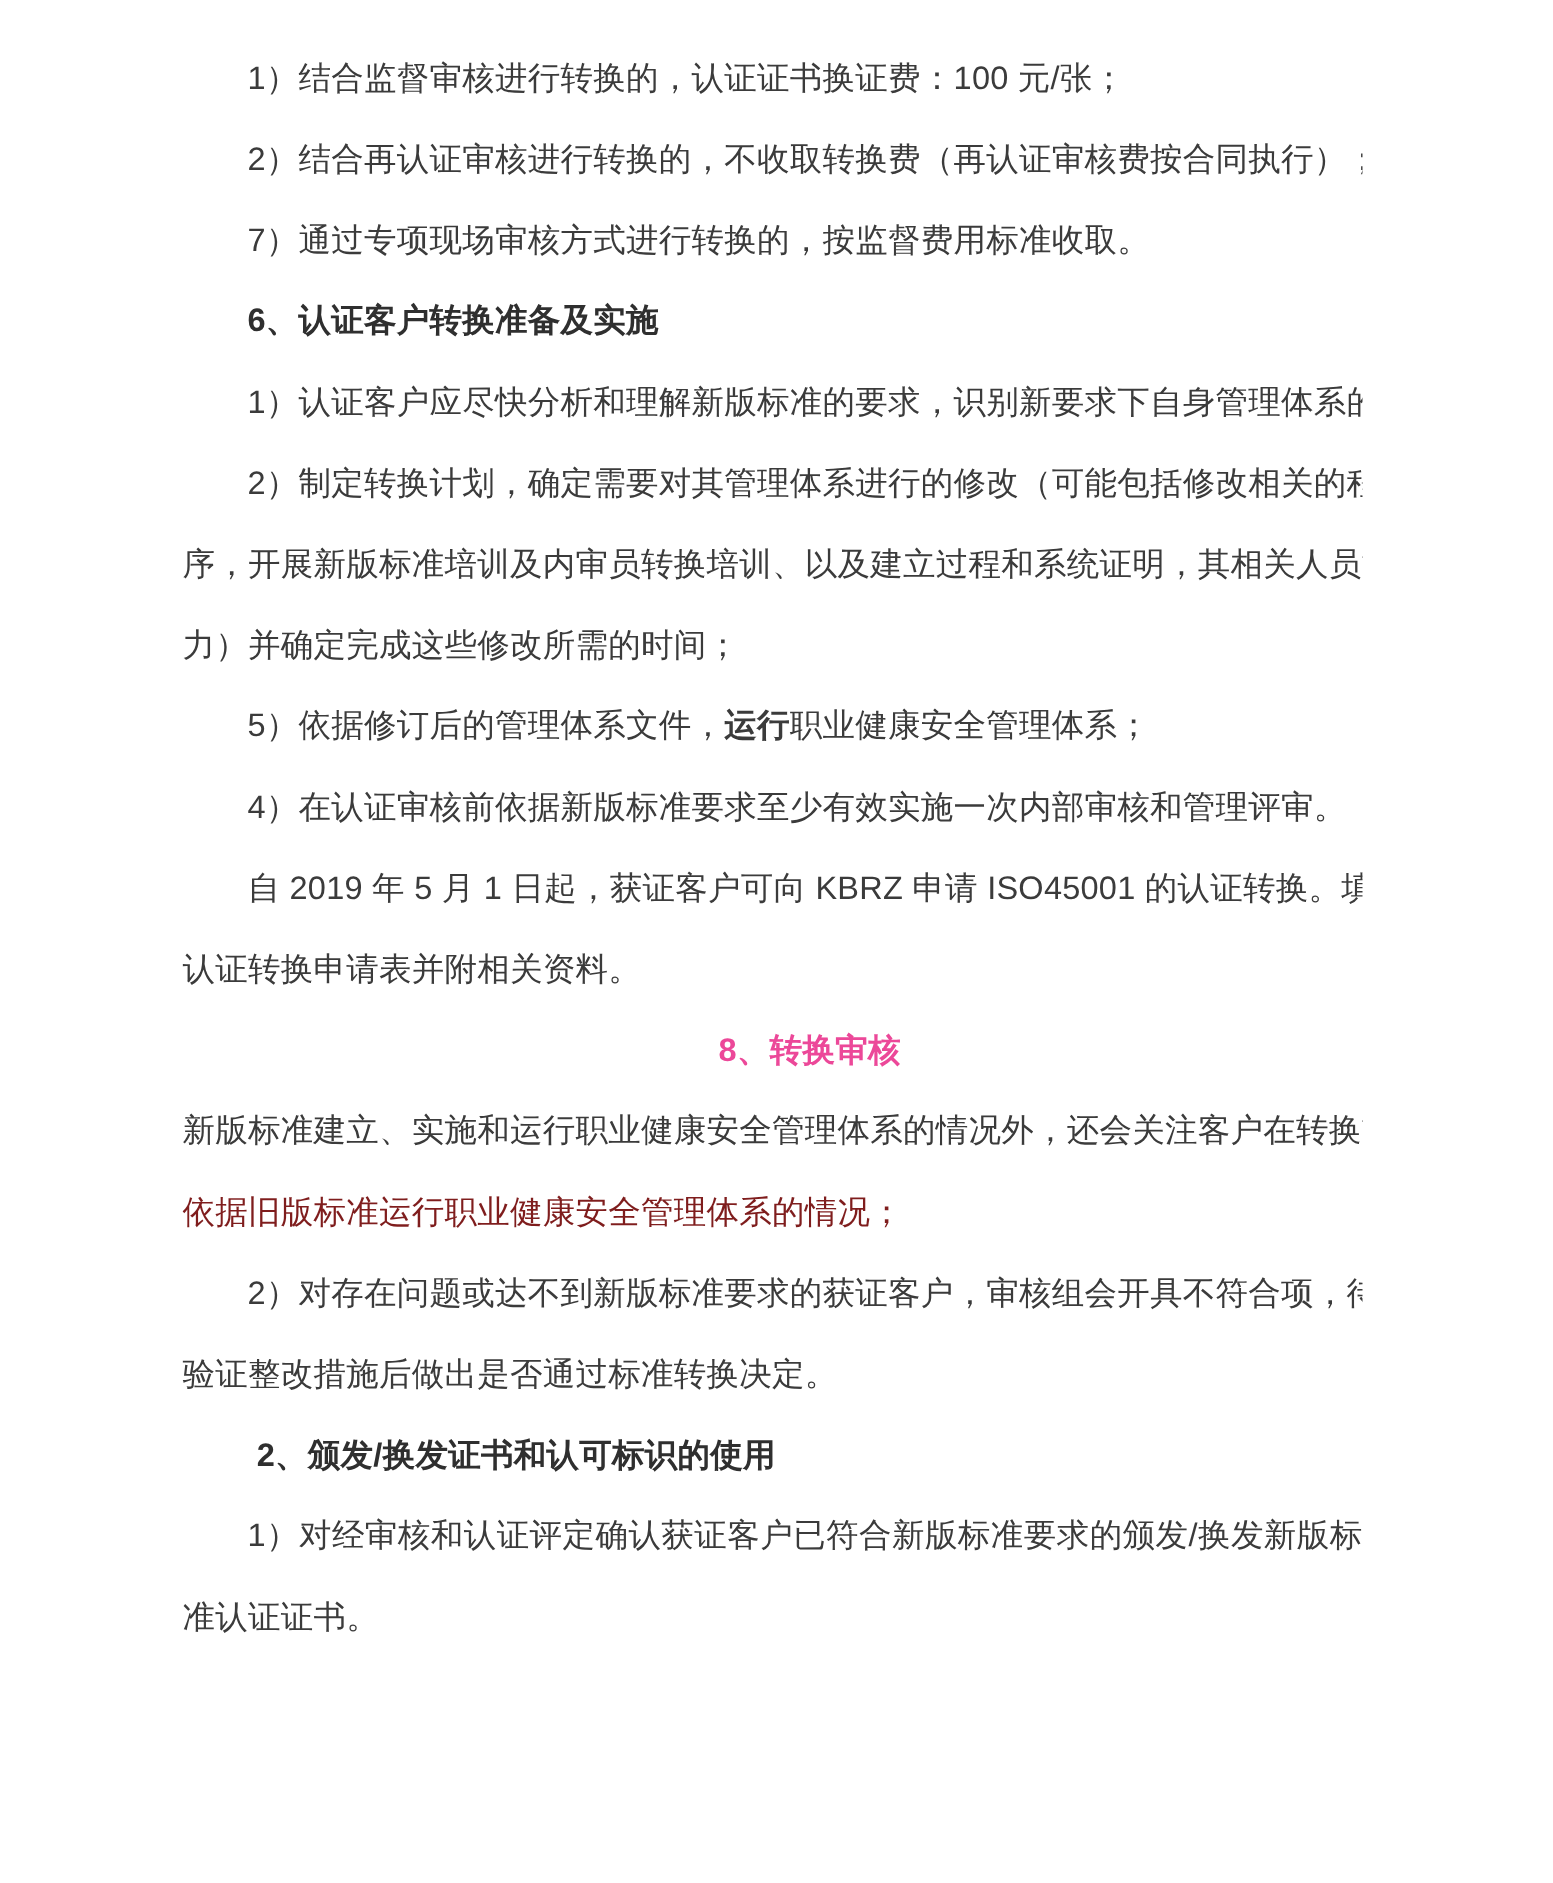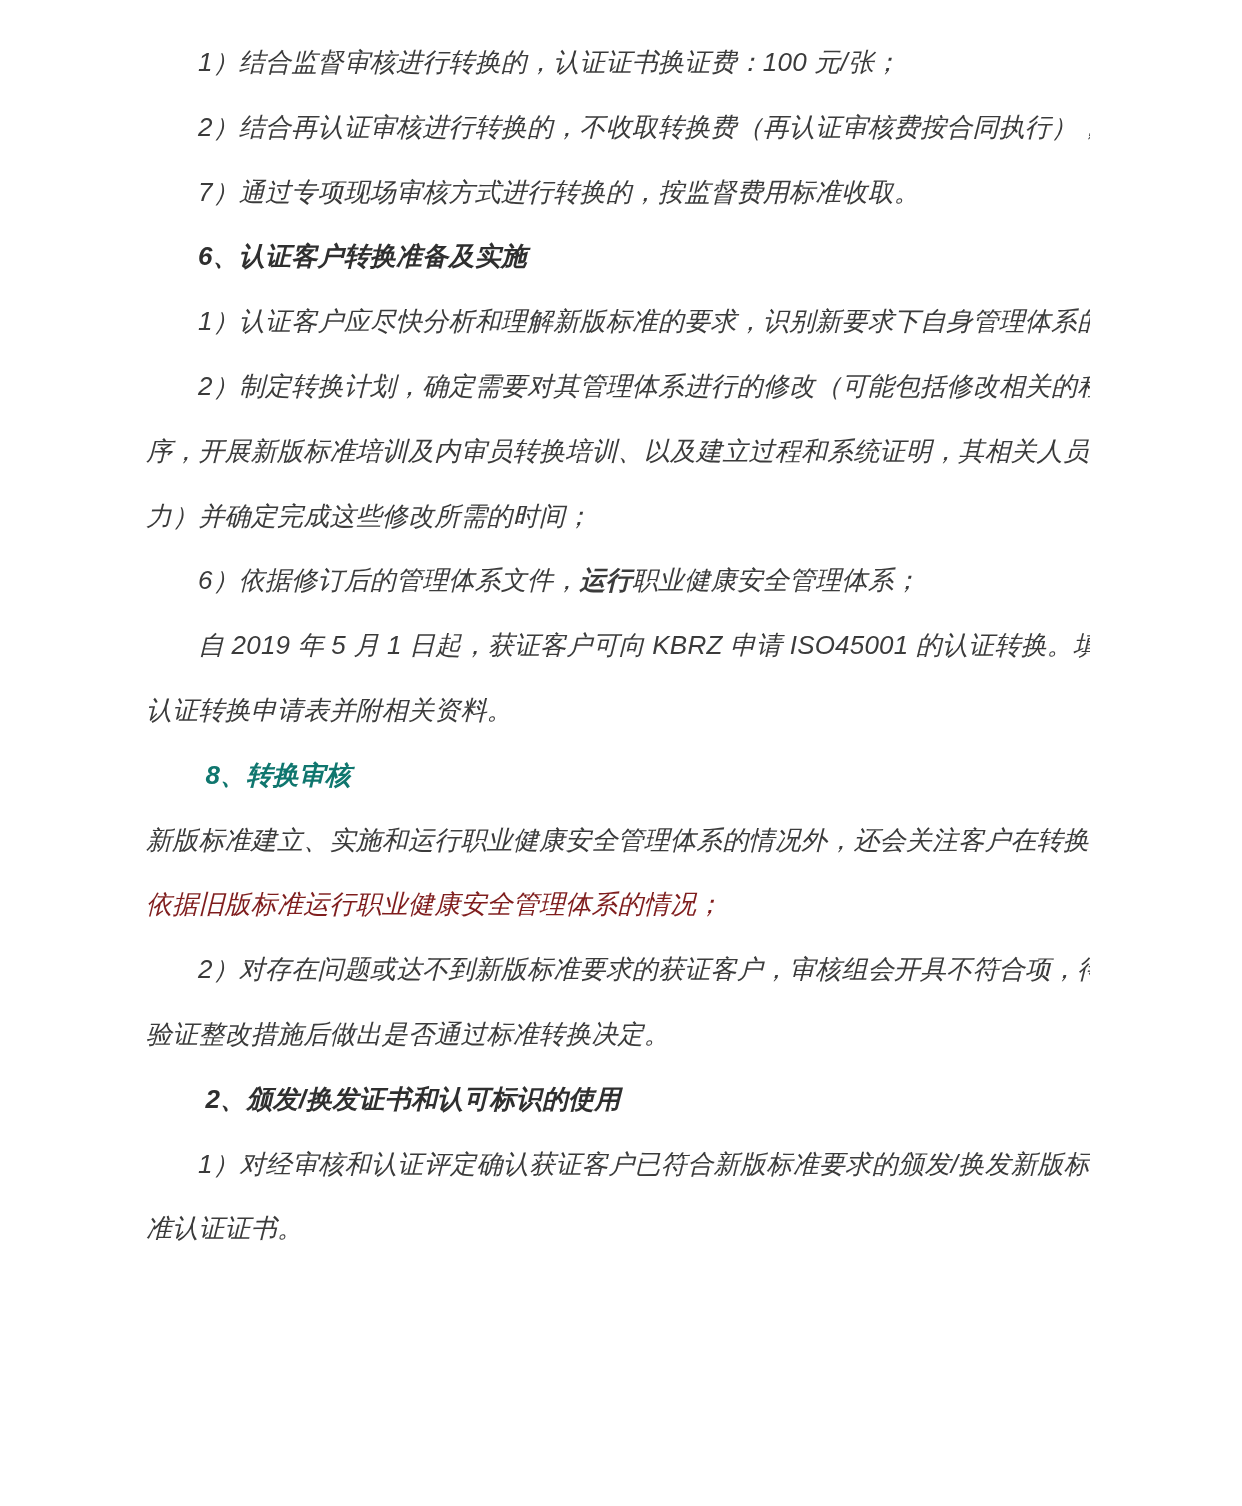--- a/index.html
+++ b/index.html
@@ -42,33 +42,34 @@
     color: #2f2f2f;
     white-space: pre; 
   }
   .b {
     font-weight: bold;
   }
 </style>
 </head>
 <body>
 
-<div class="doc" id="doc-page" style="background: rgb(255, 255, 255); font-style: italic;">
+<div class="doc" id="doc-page" style="background: rgb(255, 255, 255);">
     <div class="line ind" style="color: rgb(59, 59, 59);"><span>1）结合监督审核进行转换的，认证证书换证费：100 元/张；</span></div>
     <div class="line ind" style="color: rgb(59, 59, 59);"><span>2）结合再认证审核进行转换的，不收取转换费（再认证审核费按合同执行）；</span></div>
     <div class="line ind" style="color: rgb(59, 59, 59);"><span>7）通过专项现场审核方式进行转换的，按监督费用标准收取。</span></div>
     <div class="line heading ind" style="color: rgb(47, 47, 47);"><span>6、认证客户转换准备及实施</span></div>
     <div class="line ind fill" style="color: rgb(59, 59, 59);"><span>1）认证客户应尽快分析和理解新版标准的要求，识别新要求下自身管理体系的</span></div>
     <div class="line ind fill" style="color: rgb(59, 59, 59);"><span>2）制定转换计划，确定需要对其管理体系进行的修改（可能包括修改相关的程</span></div>
     <div class="line fill" style="color: rgb(59, 59, 59);"><span>序，开展新版标准培训及内审员转换培训、以及建立过程和系统证明，其相关人员能</span></div>
     <div class="line" style="color: rgb(59, 59, 59);"><span>力）并确定完成这些修改所需的时间；</span></div>
-    <div class="line ind" style="color: rgb(59, 59, 59);"><span>6）依据修订后的管理体系文件，</span><span class="b">运行</span><span>职业健康安全管理体系；</span></div>
+    <div class="line ind" style="color: rgb(59, 59, 59);"><span>5）依据修订后的管理体系文件，</span><span class="b">运行</span><span>职业健康安全管理体系；</span></div>
+    <div class="line ind" style="color: rgb(59, 59, 59);"><span>4）在认证审核前依据新版标准要求至少有效实施一次内部审核和管理评审。</span></div>
     <div class="line ind fill" style="color: rgb(59, 59, 59);"><span>自 2019 年 5 月 1 日起，获证客户可向 KBRZ 申请 ISO45001 的认证转换。填写</span></div>
     <div class="line" style="color: rgb(59, 59, 59);"><span>认证转换申请表并附相关资料。</span></div>
-    <div class="line heading ind" style="color: #0f766e;"><span> 8、转换审核</span></div>
+    <div class="line heading ind" style="color: #ec4899; text-align: center;"><span> 8、转换审核</span></div>
     <div class="line fill" style="color: rgb(59, 59, 59);"><span>新版标准建立、实施和运行职业健康安全管理体系的情况外，还会关注客户在转换前</span></div>
     <div class="line" style="color: #7f1d1d;"><span>依据旧版标准运行职业健康安全管理体系的情况；</span></div>
     <div class="line ind fill" style="color: rgb(59, 59, 59);"><span>2）对存在问题或达不到新版标准要求的获证客户，审核组会开具不符合项，待</span></div>
     <div class="line" style="color: rgb(59, 59, 59);"><span>验证整改措施后做出是否通过标准转换决定。</span></div>
     <div class="line heading ind" style="color: rgb(47, 47, 47);"><span> 2、颁发/换发证书和认可标识的使用</span></div>
     <div class="line ind fill" style="color: rgb(59, 59, 59);"><span>1）对经审核和认证评定确认获证客户已符合新版标准要求的颁发/换发新版标</span></div>
     <div class="line" style="color: rgb(59, 59, 59);"><span>准认证证书。</span></div>
   </div>
 
 </body></html>

